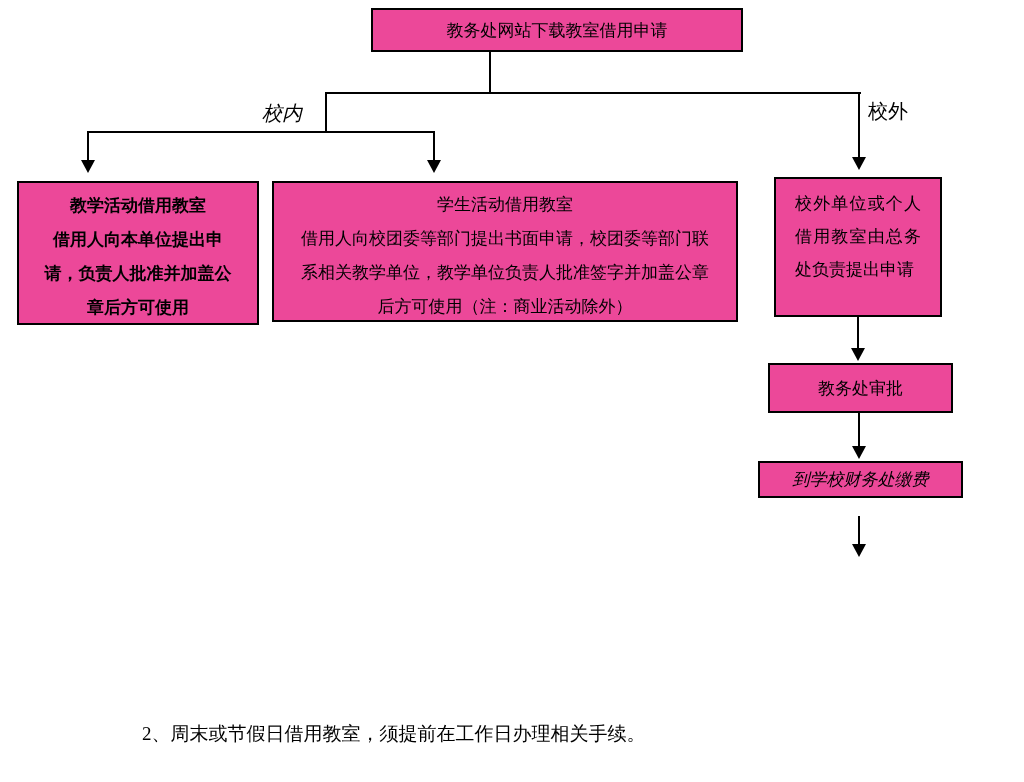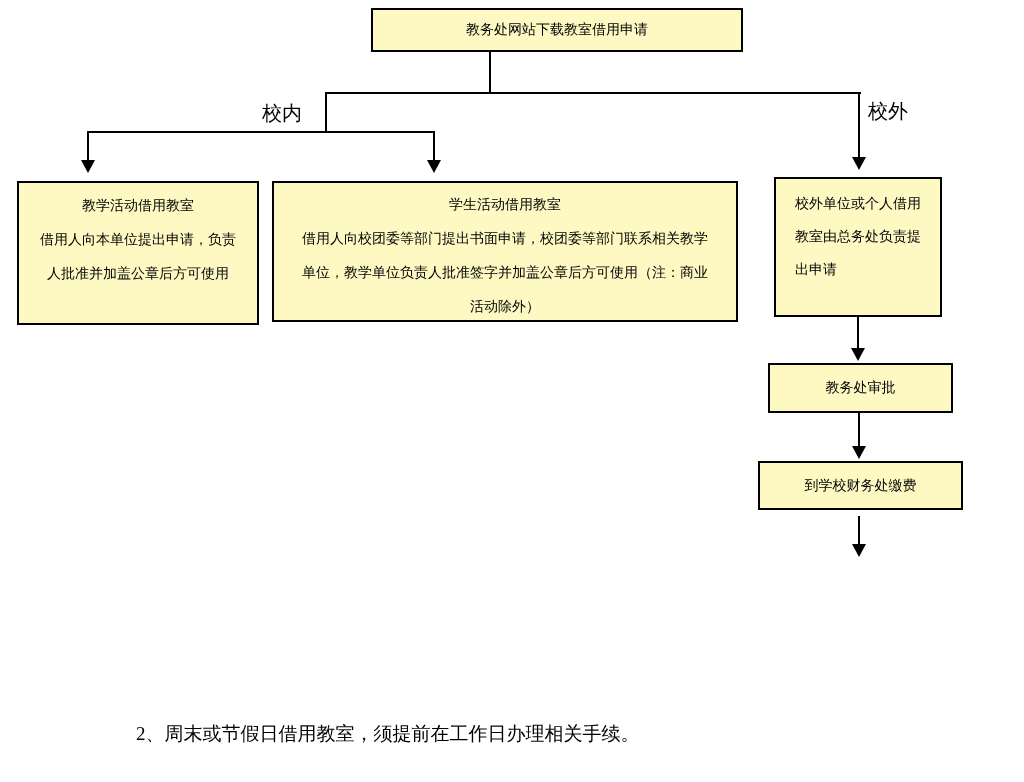--- a/index.html
+++ b/index.html
@@ -13,22 +13,22 @@
     height: 782px;
     background: #ffffff;
     color: #000000;
     font-family: "Liberation Serif", "DejaVu Serif", serif;
     overflow: hidden;
   }
   .box {
     position: absolute;
     box-sizing: border-box;
     border: 2px solid #000000;
-    background: #fef9c3;
-    font-size: 14px;
+    background: #ec4899;
+    font-size: 17px;
   }
   .box-center {
     display: flex;
     align-items: center;
     justify-content: center;
     text-align: center;
   }
   .box-title {
     text-align: center;
     line-height: 34px;
@@ -52,21 +52,21 @@
   .branch-label {
     position: absolute;
     font-size: 20px;
     white-space: nowrap;
   }
   .note {
     position: absolute;
     font-size: 19px;
     white-space: nowrap;
   }
-  .teaching-inner { padding: 6px 18px 0 18px; }
+  .teaching-inner { padding: 6px 18px 0 18px; font-weight: bold; }
   .student-inner  { padding: 5px 24px 0 24px; }
   .external-inner {
     padding: 8px 19px 0 19px;
     line-height: 33px;
     text-align: justify;
     text-justify: inter-character;
   }
 </style>
 </head>
 <body>
@@ -77,21 +77,21 @@
     <span>教务处网站下载教室借用申请</span>
   </div>
 
   <div class="line" style="left:489px; top:52px; width:2px; height:41px;"></div>
 
   <div class="line" style="left:325px; top:92px; width:536px; height:2px;"></div>
 
   <div class="line" style="left:325px; top:92px; width:2px; height:41px;"></div>
   <div class="line" style="left:87px; top:131px; width:348px; height:2px;"></div>
 
-  <div class="branch-label" style="left:262px; top:100px;">校内</div>
+  <div class="branch-label" style="left:262px; top:100px;font-style:italic;">校内</div>
   <div class="branch-label" style="left:868px; top:98px;">校外</div>
 
   <div class="line" style="left:87px; top:131px; width:2px; height:30px;"></div>
   <div class="arrowhead" style="left:81px; top:160px;"></div>
 
   <div class="line" style="left:433px; top:131px; width:2px; height:30px;"></div>
   <div class="arrowhead" style="left:427px; top:160px;"></div>
 
   <div class="line" style="left:858px; top:92px; width:2px; height:66px;"></div>
   <div class="arrowhead" style="left:852px; top:157px;"></div>
@@ -113,23 +113,23 @@
   <div class="line" style="left:857px; top:316px; width:2px; height:33px;"></div>
   <div class="arrowhead" style="left:851px; top:348px;"></div>
 
   <div class="box box-center" style="left:768px; top:363px; width:185px; height:50px;">
     <span>教务处审批</span>
   </div>
 
   <div class="line" style="left:858px; top:413px; width:2px; height:34px;"></div>
   <div class="arrowhead" style="left:852px; top:446px;"></div>
 
-  <div class="box box-center" style="left:758px; top:461px; width:205px; height:49px;">
+  <div class="box box-center" style="left:758px; top:461px; width:205px; height:37px;font-style:italic;">
     <span>到学校财务处缴费</span>
   </div>
 
   <div class="line" style="left:858px; top:516px; width:2px; height:29px;"></div>
   <div class="arrowhead" style="left:852px; top:544px;"></div>
 
 
-  <div class="note" style="left:136px; top:721px;">2、周末或节假日借用教室，须提前在工作日办理相关手续。</div>
+  <div class="note" style="left:142px; top:721px;">2、周末或节假日借用教室，须提前在工作日办理相关手续。</div>
 
 </div>
 
 </body></html>

